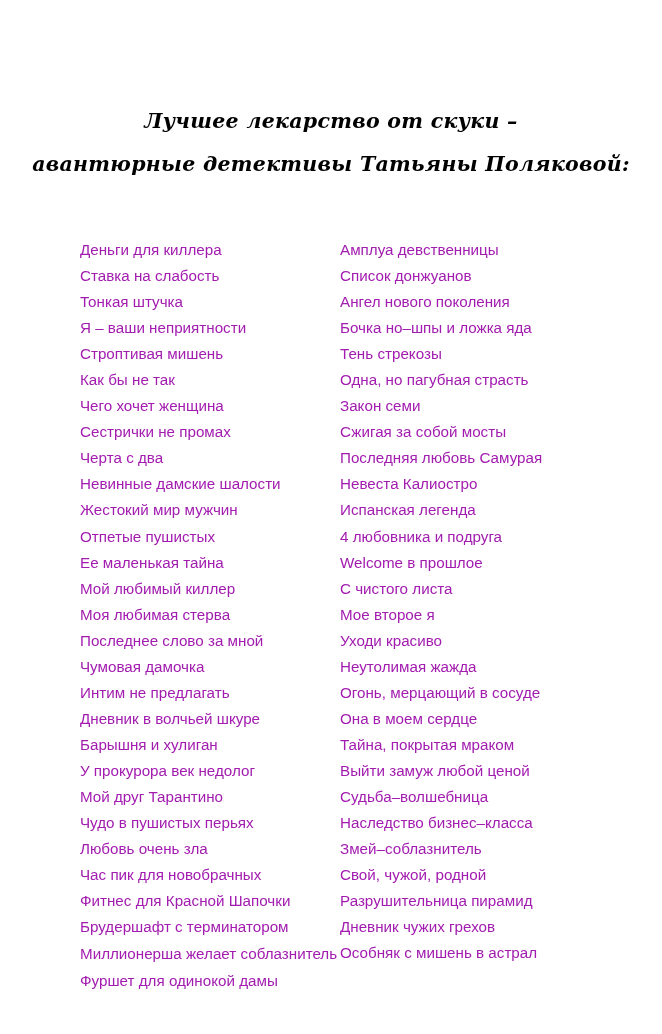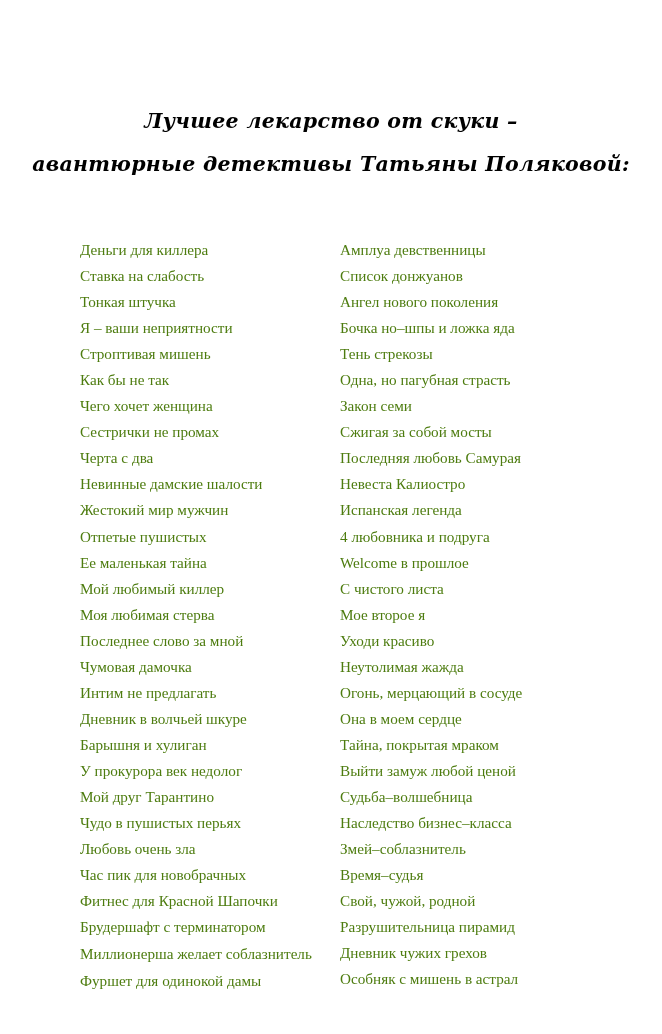--- a/index.html
+++ b/index.html
@@ -51,24 +51,24 @@
     display: flex;
     flex-direction: column;
   }
   .col-left {
     width: 260px;
   }
   .col-right {
     width: 260px;
   }
   .entry {
-    font-family: Liberation Serif, serif;
+    font-family: Liberation Sans, sans-serif;
     font-size: 15.2px;
     line-height: 26.05px;
-    color: #4d7c0f;
+    color: #a21caf;
     white-space: pre-wrap;
   }
   .entry.wrap {
     line-height: 23px;
     padding-top: 2px;
     padding-bottom: 3px;
   }
 </style>
 </head>
 <body>
@@ -130,21 +130,20 @@
       <div class="entry">Мое второе я</div>
       <div class="entry">Уходи красиво</div>
       <div class="entry">Неутолимая жажда</div>
       <div class="entry">Огонь, мерцающий в сосуде</div>
       <div class="entry">Она в моем сердце</div>
       <div class="entry">Тайна, покрытая мраком</div>
       <div class="entry">Выйти замуж любой ценой</div>
       <div class="entry">Судьба–волшебница</div>
       <div class="entry">Наследство бизнес–класса</div>
       <div class="entry">Змей–соблазнитель</div>
-      <div class="entry">Время–судья</div>
       <div class="entry">Свой, чужой, родной</div>
       <div class="entry">Разрушительница пирамид</div>
       <div class="entry">Дневник чужих грехов</div>
       <div class="entry">Особняк с мишень в астрал</div>
     </div>
 
   </div>
 </div>
 
 </body></html>

